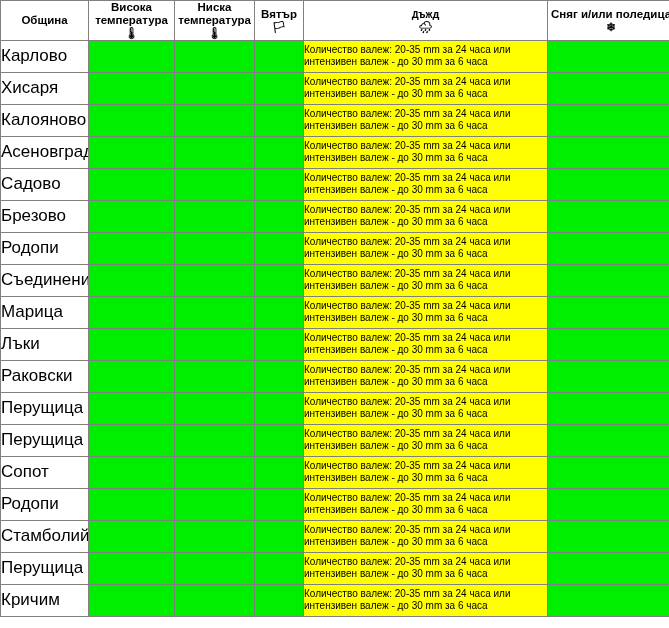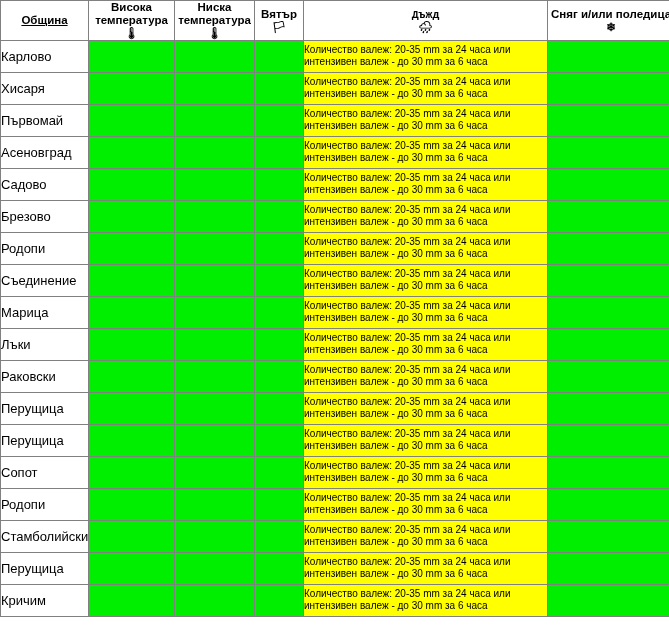--- a/index.html
+++ b/index.html
@@ -30,21 +30,20 @@
   thead th {
     background: #ffffff;
     text-align: center;
     font-weight: bold;
     font-size: 11.5px;
     line-height: 1.15;
     padding: 3px 2px 2px 2px;
   }
   th.col-city {
     width: 87px;
-    text-decoration: underline;
   }
   th.col-high {
     width: 85px;
     margin-top: 40px;
   }
   th.col-low {
     width: 79px;
   }
   th.col-wind {
     width: 48px;
@@ -60,21 +59,21 @@
     display: block;
   }
   .hdr-icon {
     display: block;
     margin: 1px auto 0 auto;
     line-height: 1;
   }
   td.city {
     background: #ffffff;
     padding: 4px 0 4px 6px;
-    font-size: 13px;
+    font-size: 17px;
     text-align: left;
     white-space: nowrap;
     overflow: hidden;
   }
   td.cell-green {
     background: #00ee00;
   }
   td.cell-yellow {
     background: #ffff00;
     padding: 2px 3px;
@@ -139,21 +138,21 @@
         <td class="cell-green"></td>
         <td class="cell-green"></td>
         <td class="cell-green"></td>
         <td class="cell-yellow">
           <span class="line">Количество валеж: 20-35 mm за 24 часа или</span>
           <span class="line">интензивен валеж - до 30 mm за 6 часа</span>
         </td>
         <td class="cell-green"></td>
       </tr>
       <tr>
-        <td class="city">Първомай</td>
+        <td class="city">Калояново</td>
         <td class="cell-green"></td>
         <td class="cell-green"></td>
         <td class="cell-green"></td>
         <td class="cell-yellow">
           <span class="line">Количество валеж: 20-35 mm за 24 часа или</span>
           <span class="line">интензивен валеж - до 30 mm за 6 часа</span>
         </td>
         <td class="cell-green"></td>
       </tr>
       <tr>

